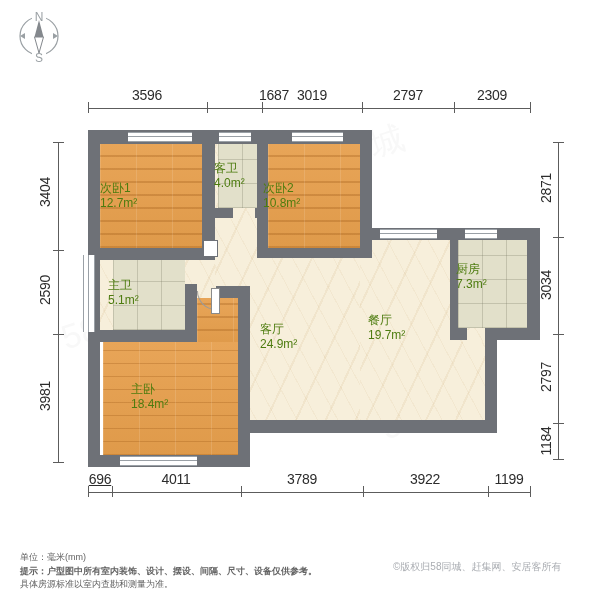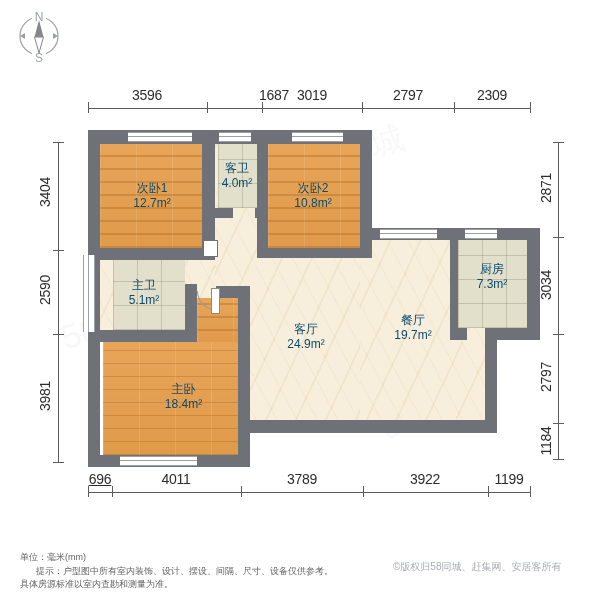--- a/index.html
+++ b/index.html
@@ -30,21 +30,21 @@
       border-radius:0 0 0 100%;}
   .flue{position:absolute;background:#fff;border:1px solid #6e7177;}
   
   .dim-line{position:absolute;background:#5c5c5c;}
   .tick-v{position:absolute;width:1px;height:11px;background:#5c5c5c;}
   .tick-h{position:absolute;height:1px;width:11px;background:#5c5c5c;}
   .dim-label{position:absolute;font-size:14px;color:#2c2c2c;letter-spacing:-0.3px;
       white-space:nowrap;transform:translate(-50%,-50%);}
   .dim-label.rot{transform:translate(-50%,-50%) rotate(-90deg);}
   
-  .room-label{position:absolute;text-align:center;color:#0c4a6e;font-size:12px;line-height:15px;}
+  .room-label{position:absolute;text-align:left;color:#4d7c0f;font-size:12px;line-height:15px;}
   .room-label .area{font-size:12px;}
   
   .note{position:absolute;font-size:9px;color:#636363;white-space:nowrap;}
   .copyright{position:absolute;font-size:10px;color:#aaadb2;white-space:nowrap;}
   
   .wm{position:absolute;font-size:34px;color:rgba(120,120,120,0.05);
       transform:rotate(-18deg);white-space:nowrap;pointer-events:none;}
 </style>
 </head>
 <body>
@@ -189,17 +189,17 @@
   <div class="tick-h" style="left:553px;top:237px;"></div>
   <div class="tick-h" style="left:553px;top:334px;"></div>
   <div class="tick-h" style="left:553px;top:423px;"></div>
   <div class="tick-h" style="left:553px;top:459px;"></div>
   <div class="dim-label rot" style="left:546px;top:188px;">2871</div>
   <div class="dim-label rot" style="left:546px;top:285px;">3034</div>
   <div class="dim-label rot" style="left:546px;top:377px;">2797</div>
   <div class="dim-label rot" style="left:546px;top:441px;">1184</div>
 
   <div class="note" style="left:20px;top:551px;">单位：毫米(mm)</div>
-  <div class="note" style="left:36px;top:565px;">提示：户型图中所有室内装饰、设计、摆设、间隔、尺寸、设备仅供参考。</div>
+  <div class="note" style="left:20px;top:565px;font-weight:bold;">提示：户型图中所有室内装饰、设计、摆设、间隔、尺寸、设备仅供参考。</div>
   <div class="note" style="left:20px;top:578px;">具体房源标准以室内查勘和测量为准。</div>
   <div class="copyright" style="left:393px;top:560px;">©版权归58同城、赶集网、安居客所有</div>
 
 </div>
 
 </body></html>

